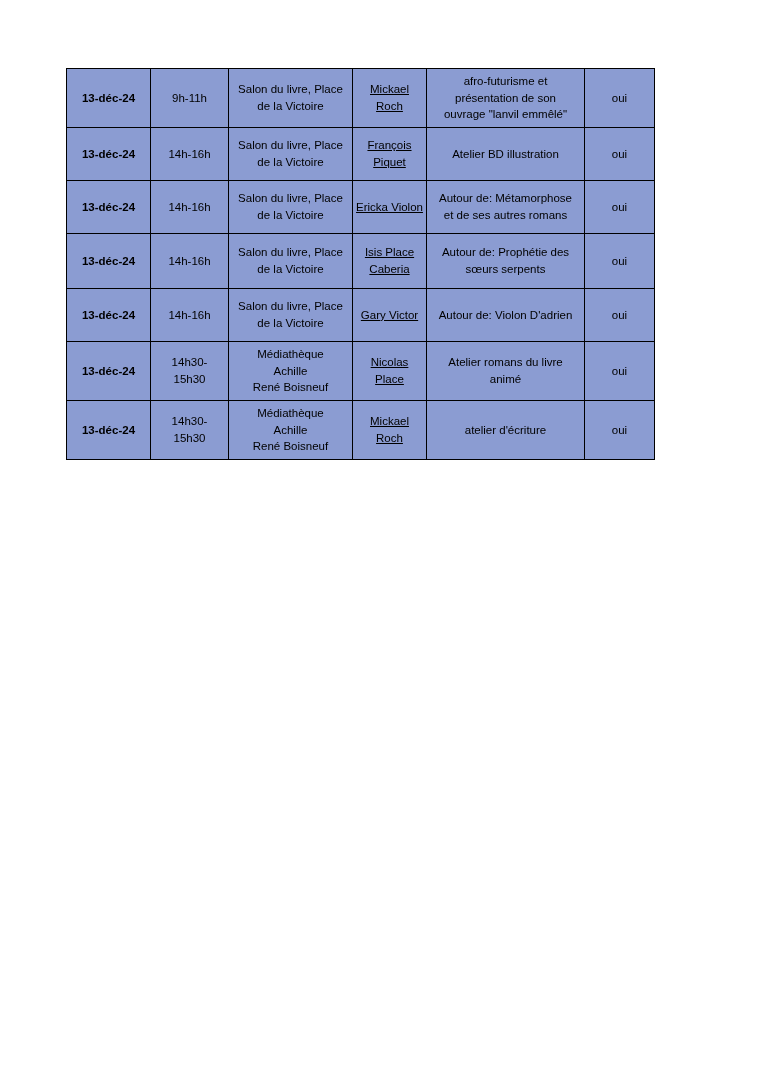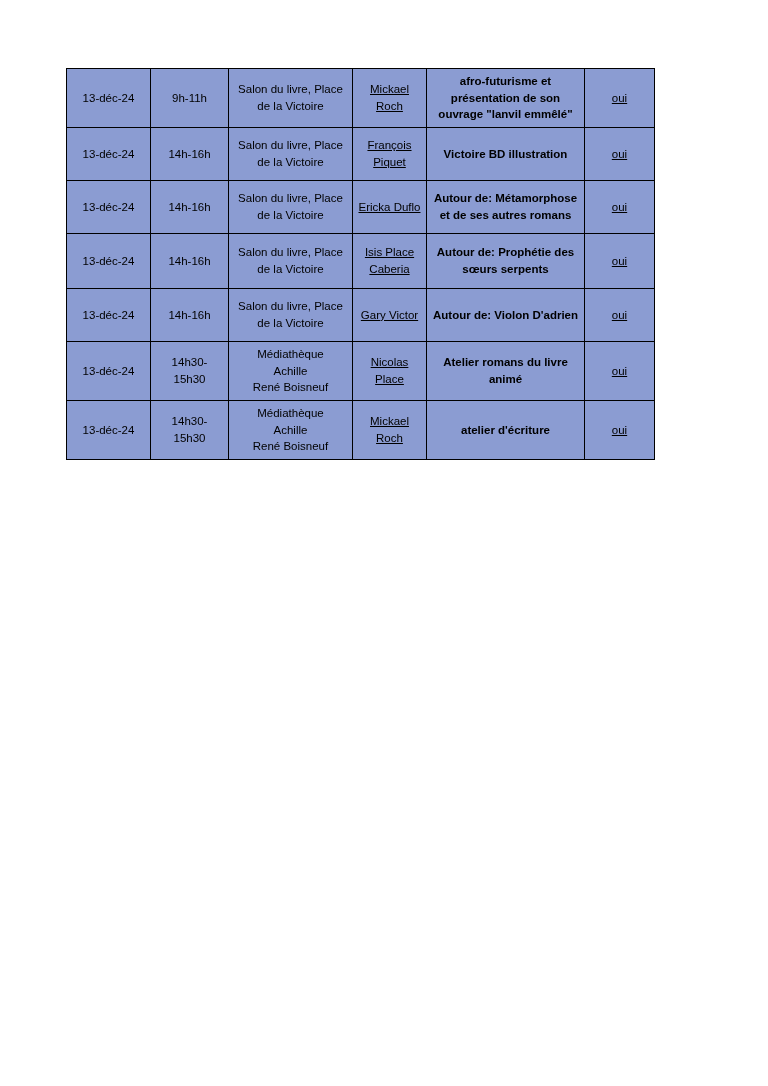--- a/index.html
+++ b/index.html
@@ -46,26 +46,26 @@
     color: #000000;
     overflow: hidden;
   }
   col.c-date   { width: 84px; }
   col.c-time   { width: 78px; }
   col.c-place  { width: 124px; }
   col.c-person { width: 74px; }
   col.c-topic  { width: 158px; }
   col.c-conf   { width: 70px; }
 
-  td.cell-date   { font-size: 11.5px; }
+  td.cell-date   { font-size: 11.5px; font-weight: bold; }
   td.cell-time   { font-size: 11.5px; }
   td.cell-place  { font-size: 11px; }
   td.cell-person { font-size: 11px; text-decoration: underline; }
-  td.cell-topic  { font-size: 11px; font-weight: bold; }
-  td.cell-conf   { font-size: 11.5px; text-decoration: underline; }
+  td.cell-topic  { font-size: 11px; }
+  td.cell-conf   { font-size: 11.5px; }
 
   .row-h1 td { height: 46px; }
   .row-h2 td { height: 44px; }
   .row-h3 td { height: 44px; }
   .row-h4 td { height: 46px; }
   .row-h5 td { height: 44px; }
   .row-h6 td { height: 46px; }
   .row-h7 td { height: 44px; }
 
   .linebreak { display: block; }
@@ -108,33 +108,33 @@
           <td class="cell-time">14h-16h</td>
           <td class="cell-place">
               <span class="linebreak">Salon du livre, Place</span>
               <span class="linebreak">de la Victoire</span>
             </td>
           <td class="cell-person">
               <span class="linebreak">François</span>
               <span class="linebreak">Piquet</span>
             </td>
           <td class="cell-topic">
-              <span class="linebreak">Victoire BD illustration</span>
+              <span class="linebreak">Atelier BD illustration</span>
             </td>
           <td class="cell-conf">oui</td>
         </tr>
         <tr class="row-h3">
           <td class="cell-date">13-déc-24</td>
           <td class="cell-time">14h-16h</td>
           <td class="cell-place">
               <span class="linebreak">Salon du livre, Place</span>
               <span class="linebreak">de la Victoire</span>
             </td>
           <td class="cell-person">
-              <span class="linebreak">Ericka Duflo</span>
+              <span class="linebreak">Ericka Violon</span>
             </td>
           <td class="cell-topic">
               <span class="linebreak">Autour de: Métamorphose</span>
               <span class="linebreak">et de ses autres romans</span>
             </td>
           <td class="cell-conf">oui</td>
         </tr>
         <tr class="row-h4">
           <td class="cell-date">13-déc-24</td>
           <td class="cell-time">14h-16h</td>

